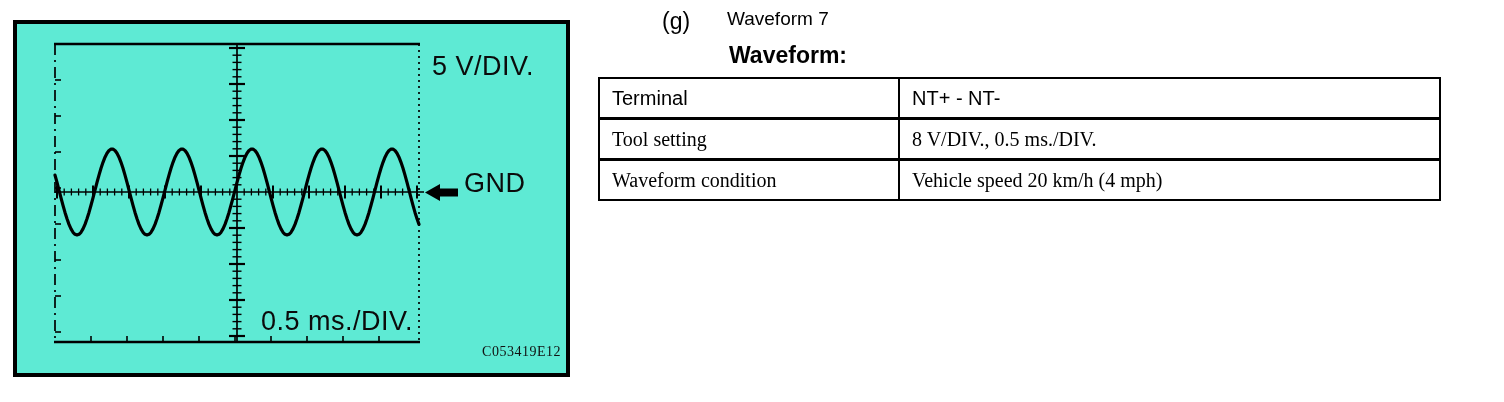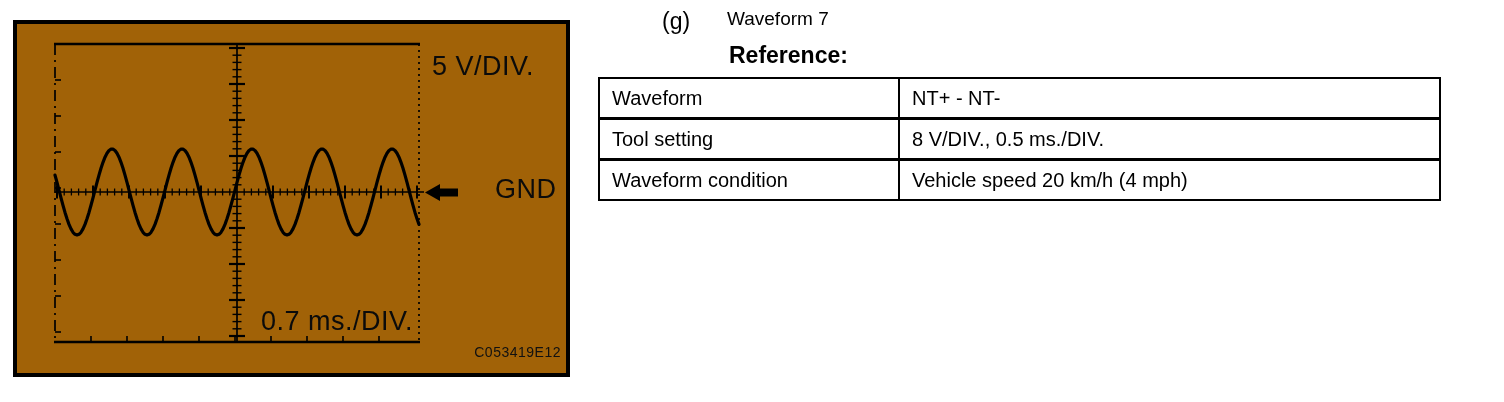--- a/index.html
+++ b/index.html
@@ -1,42 +1,42 @@
 <!DOCTYPE html>
 <html><head>
 <meta charset="utf-8">
 <style>
   html,body{margin:0;padding:0;background:#fff;}
   .page{position:relative;width:1504px;height:402px;background:#ffffff;overflow:hidden;
         font-family:"Liberation Sans",sans-serif;color:#000;}
 
   
   .figure{position:absolute;left:13px;top:20px;width:549px;height:349px;
-          border:4px solid #000;background:#a16207;}
+          border:4px solid #000;background:#5eead4;}
   .figure svg{position:absolute;left:0;top:0;}
   .fig-label{position:absolute;font-size:27px;line-height:1;white-space:nowrap;
              letter-spacing:0.5px;color:#0b0b0b;}
   .lbl-vdiv{left:415px;top:29px;}
-  .lbl-gnd{left:447px;top:152px;margin-left:31px;}
+  .lbl-gnd{left:447px;top:146px;}
   .lbl-tdiv{left:244px;top:284px;}
   .fig-code{position:absolute;right:5px;top:321px;font-size:14px;line-height:1;
-            letter-spacing:0.5px;color:#111;}
+            letter-spacing:0.5px;color:#111;font-family:Liberation Serif, serif;}
 
   
   .heading-index{position:absolute;left:662px;top:8px;font-size:23px;line-height:1.2;}
   .heading-title{position:absolute;left:727px;top:8px;font-size:19px;line-height:1.2;}
   .heading-subtitle{position:absolute;left:729px;top:42px;font-size:23px;line-height:1.2;
                     font-weight:bold;}
 
   
   table.ref{position:absolute;left:598px;top:77px;border-collapse:collapse;
             table-layout:fixed;}
   table.ref td{border:2px solid #000;height:38px;vertical-align:middle;
                font-size:20px;padding:0 8px 0 12px;white-space:nowrap;overflow:hidden;}
-  table.ref tr + tr td{border-top:3px solid #000;}
+  table.ref tr + tr td{border-top:3px solid #000;font-family:Liberation Serif, serif;}
   td.c1{width:278px;}
   td.c2{width:519px;}
 </style>
 </head>
 <body>
 
 <div class="page">
 
   <div class="figure">
     <svg id="scope-svg" width="549" height="349" viewBox="17 24 549 349">
@@ -153,32 +153,32 @@
         <line x1="402.6" y1="188.5" x2="402.6" y2="195.5" stroke="#000" stroke-width="1.3"></line>
         <line x1="409.8" y1="188.5" x2="409.8" y2="195.5" stroke="#000" stroke-width="1.3"></line>
         <line x1="417" y1="185.5" x2="417" y2="198.5" stroke="#000" stroke-width="2"></line>
         <path d="M55.0,175.1 L57.0,182.4 L59.0,190.1 L61.0,197.8 L63.0,205.3 L65.0,212.4 L67.0,218.8 L69.0,224.4 L71.0,228.9 L73.0,232.3 L75.0,234.3 L77.0,235.0 L79.0,234.3 L81.0,232.3 L83.0,228.9 L85.0,224.4 L87.0,218.8 L89.0,212.4 L91.0,205.3 L93.0,197.8 L95.0,190.1 L97.0,182.4 L99.0,175.1 L101.0,168.3 L103.0,162.3 L105.0,157.2 L107.0,153.3 L109.0,150.5 L111.0,149.2 L113.0,149.2 L115.0,150.5 L117.0,153.3 L119.0,157.2 L121.0,162.3 L123.0,168.3 L125.0,175.1 L127.0,182.4 L129.0,190.1 L131.0,197.8 L133.0,205.3 L135.0,212.4 L137.0,218.8 L139.0,224.4 L141.0,228.9 L143.0,232.3 L145.0,234.3 L147.0,235.0 L149.0,234.3 L151.0,232.3 L153.0,228.9 L155.0,224.4 L157.0,218.8 L159.0,212.4 L161.0,205.3 L163.0,197.8 L165.0,190.1 L167.0,182.4 L169.0,175.1 L171.0,168.3 L173.0,162.3 L175.0,157.2 L177.0,153.3 L179.0,150.5 L181.0,149.2 L183.0,149.2 L185.0,150.5 L187.0,153.3 L189.0,157.2 L191.0,162.3 L193.0,168.3 L195.0,175.1 L197.0,182.4 L199.0,190.1 L201.0,197.8 L203.0,205.3 L205.0,212.4 L207.0,218.8 L209.0,224.4 L211.0,228.9 L213.0,232.3 L215.0,234.3 L217.0,235.0 L219.0,234.3 L221.0,232.3 L223.0,228.9 L225.0,224.4 L227.0,218.8 L229.0,212.4 L231.0,205.3 L233.0,197.8 L235.0,190.1 L237.0,182.4 L239.0,175.1 L241.0,168.3 L243.0,162.3 L245.0,157.2 L247.0,153.3 L249.0,150.5 L251.0,149.2 L253.0,149.2 L255.0,150.5 L257.0,153.3 L259.0,157.2 L261.0,162.3 L263.0,168.3 L265.0,175.1 L267.0,182.4 L269.0,190.1 L271.0,197.8 L273.0,205.3 L275.0,212.4 L277.0,218.8 L279.0,224.4 L281.0,228.9 L283.0,232.3 L285.0,234.3 L287.0,235.0 L289.0,234.3 L291.0,232.3 L293.0,228.9 L295.0,224.4 L297.0,218.8 L299.0,212.4 L301.0,205.3 L303.0,197.8 L305.0,190.1 L307.0,182.4 L309.0,175.1 L311.0,168.3 L313.0,162.3 L315.0,157.2 L317.0,153.3 L319.0,150.5 L321.0,149.2 L323.0,149.2 L325.0,150.5 L327.0,153.3 L329.0,157.2 L331.0,162.3 L333.0,168.3 L335.0,175.1 L337.0,182.4 L339.0,190.1 L341.0,197.8 L343.0,205.3 L345.0,212.4 L347.0,218.8 L349.0,224.4 L351.0,228.9 L353.0,232.3 L355.0,234.3 L357.0,235.0 L359.0,234.3 L361.0,232.3 L363.0,228.9 L365.0,224.4 L367.0,218.8 L369.0,212.4 L371.0,205.3 L373.0,197.8 L375.0,190.1 L377.0,182.4 L379.0,175.1 L381.0,168.3 L383.0,162.3 L385.0,157.2 L387.0,153.3 L389.0,150.5 L391.0,149.2 L393.0,149.2 L395.0,150.5 L397.0,153.3 L399.0,157.2 L401.0,162.3 L403.0,168.3 L405.0,175.1 L407.0,182.4 L409.0,190.1 L411.0,197.8 L413.0,205.3 L415.0,212.4 L417.0,218.8 L419.0,224.4" fill="none" stroke="#000" stroke-width="3.2" stroke-linecap="round" stroke-linejoin="round"></path>
         <path d="M425,192.5 L440,184 L440,188.5
                   L458,188.5 L458,196.5 L440,196.5
                   L440,201 Z" fill="#000"></path>
       </svg>
     <div class="fig-label lbl-vdiv">5 V/DIV.</div>
     <div class="fig-label lbl-gnd">GND</div>
-    <div class="fig-label lbl-tdiv">0.7 ms./DIV.</div>
+    <div class="fig-label lbl-tdiv">0.5 ms./DIV.</div>
     <div class="fig-code">C053419E12</div>
   </div>
 
   <div class="heading-index">(g)</div>
   <div class="heading-title">Waveform 7</div>
-  <div class="heading-subtitle">Reference:</div>
+  <div class="heading-subtitle">Waveform:</div>
 
   <table class="ref">
     <tbody>
       <tr>
-        <td class="c1">Waveform</td>
+        <td class="c1">Terminal</td>
         <td class="c2">NT+ - NT-</td>
       </tr>
       <tr>
         <td class="c1">Tool setting</td>
         <td class="c2">8 V/DIV., 0.5 ms./DIV.</td>
       </tr>
       <tr>
         <td class="c1">Waveform condition</td>
         <td class="c2">Vehicle speed 20 km/h (4 mph)</td>
       </tr>

